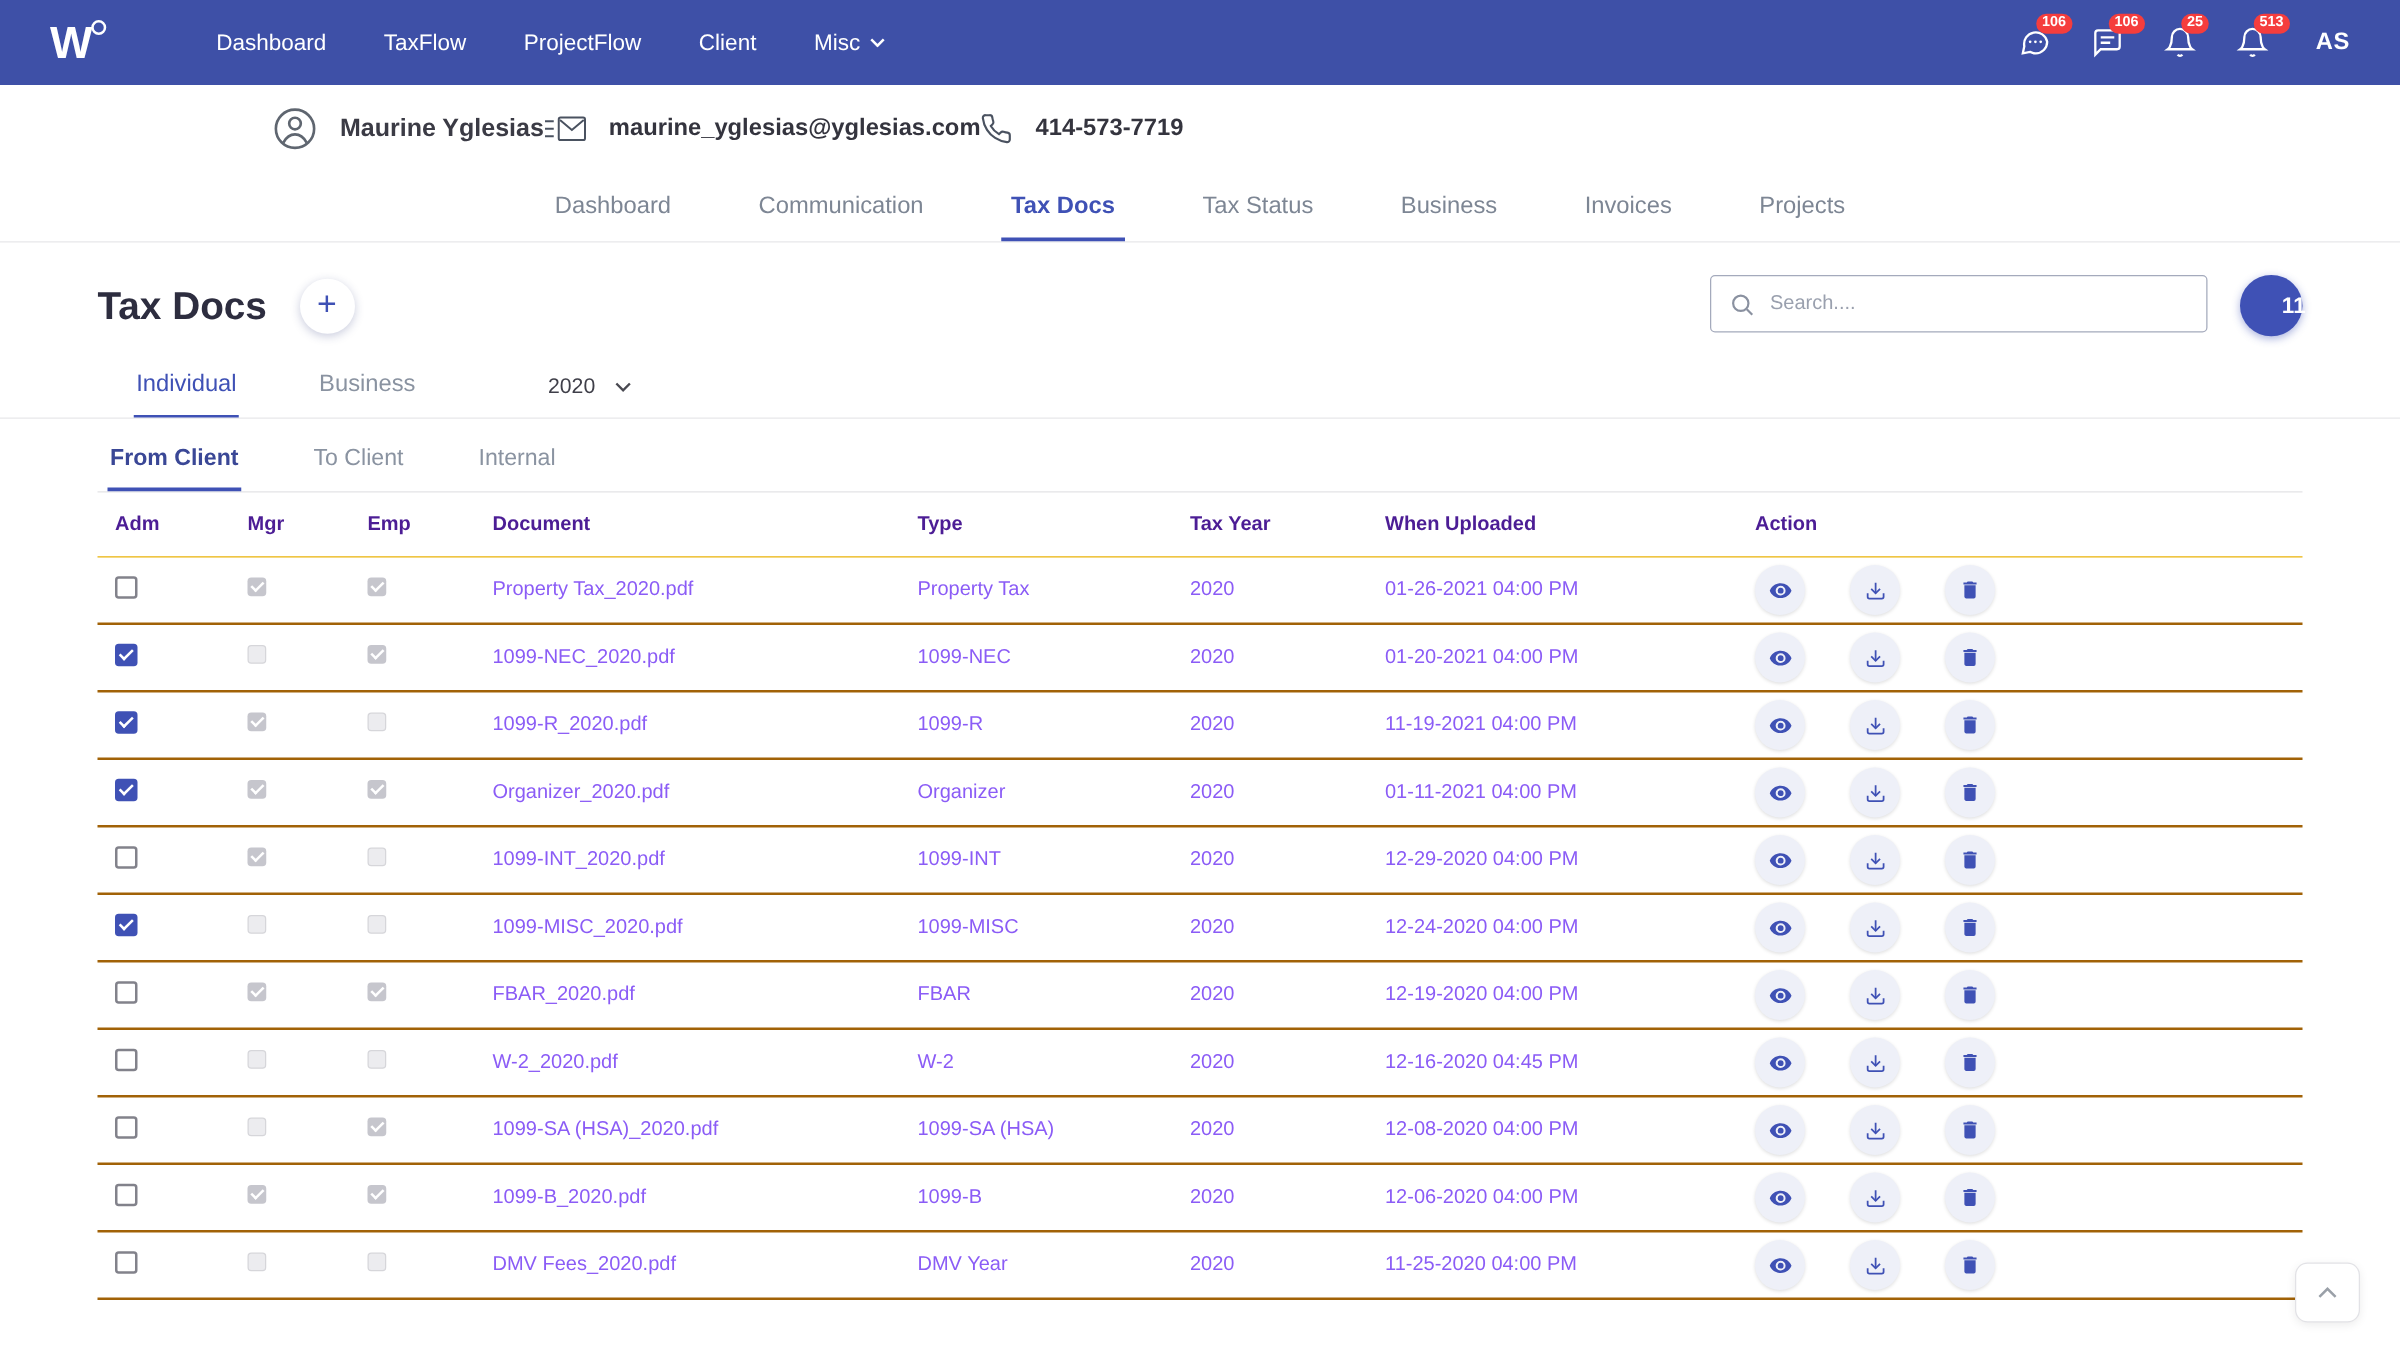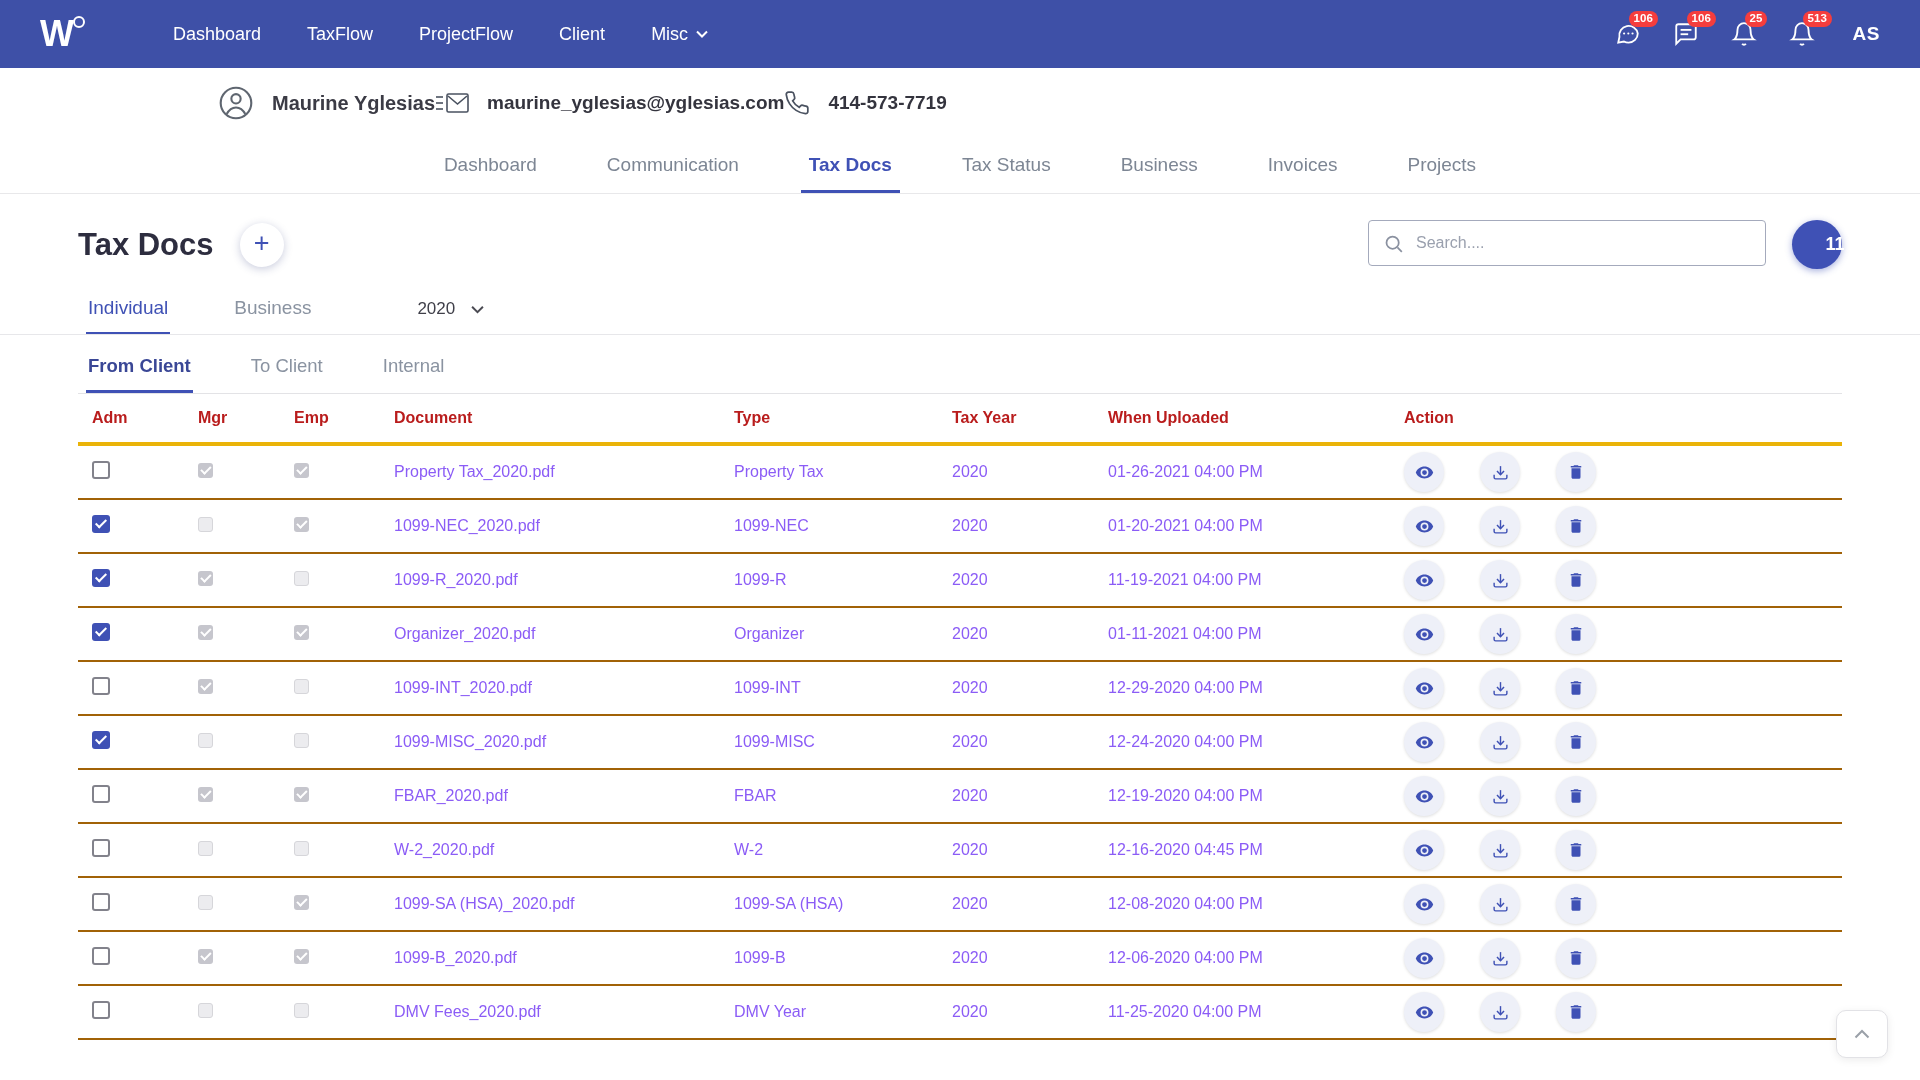--- a/index.html
+++ b/index.html
@@ -70,36 +70,36 @@
   .count-pill {
     width:50px; height:49px; border-radius:50%; background:#3f51b5; color:#fff;
     font-size:18px; font-weight:700; display:flex; align-items:center; justify-content:center;
     box-shadow:0 2px 7px rgba(63,81,181,.45); cursor:pointer;padding-left:36px;
   }
 
   
   .subtabs-wrap { margin:22px -78px 0; padding:0 78px; border-bottom:1px solid #e7e7ea; }
   .subtabs { display:flex; align-items:flex-end; gap:62px; padding-left:8px; }
   .subtab { font-size:19px; color:#8a93a1; padding:6px 2px 15px; cursor:pointer; }
-  .subtab.active { color:#3f51b5; border-bottom:2px solid #3f51b5; padding-bottom:13px; }
+  .subtab.active { color:#3f51b5; border-bottom:2px solid #3f51b5; padding-bottom:13px;margin-left:21px; }
   .year-select { display:flex; align-items:center; gap:16px; font-size:17px; color:#3f3f49;
     margin-left:42px; padding-bottom:15px; cursor:pointer; }
 
   
   .doc-tabs { display:flex; gap:56px; border-bottom:1px solid #e3e3e6; padding-left:8px; }
   .doc-tab { font-size:18.5px; color:#8a93a1; padding:20px 2px 16px; cursor:pointer; }
   .doc-tab.active { color:#3a4796; font-weight:600; border-bottom:3px solid #3f51b5; padding-bottom:13px; }
 
   
   .thead, .trow {
     display:grid;
     grid-template-columns:106px 96px 100px 340px 218px 156px 296px 1fr;
     align-items:center;
   }
-  .thead { height:52px; font-size:16px; font-weight:700; color:#b91c1c; border-bottom:4px solid #eab308; }
+  .thead { height:52px; font-size:16px; font-weight:700; color:#4c1d95; border-bottom:1px solid #eab308; }
   .thead > div { padding-left:14px; }
   .trow { height:54px; border-bottom:2px solid #a16207; font-size:16px; color:#8b5cf6; }
   .trow > .cell { padding-left:14px; }
 
   
   .cb { width:18px; height:18px; border-radius:3px; display:inline-block; position:relative; }
   .cb-off { border:2px solid #82828b; background:#fff; cursor:pointer; }
   .cb-on  { background:#3f51b5; cursor:pointer; }
   .cb-on::after {
     content:""; position:absolute; left:6px; top:2px; width:4px; height:9px;

